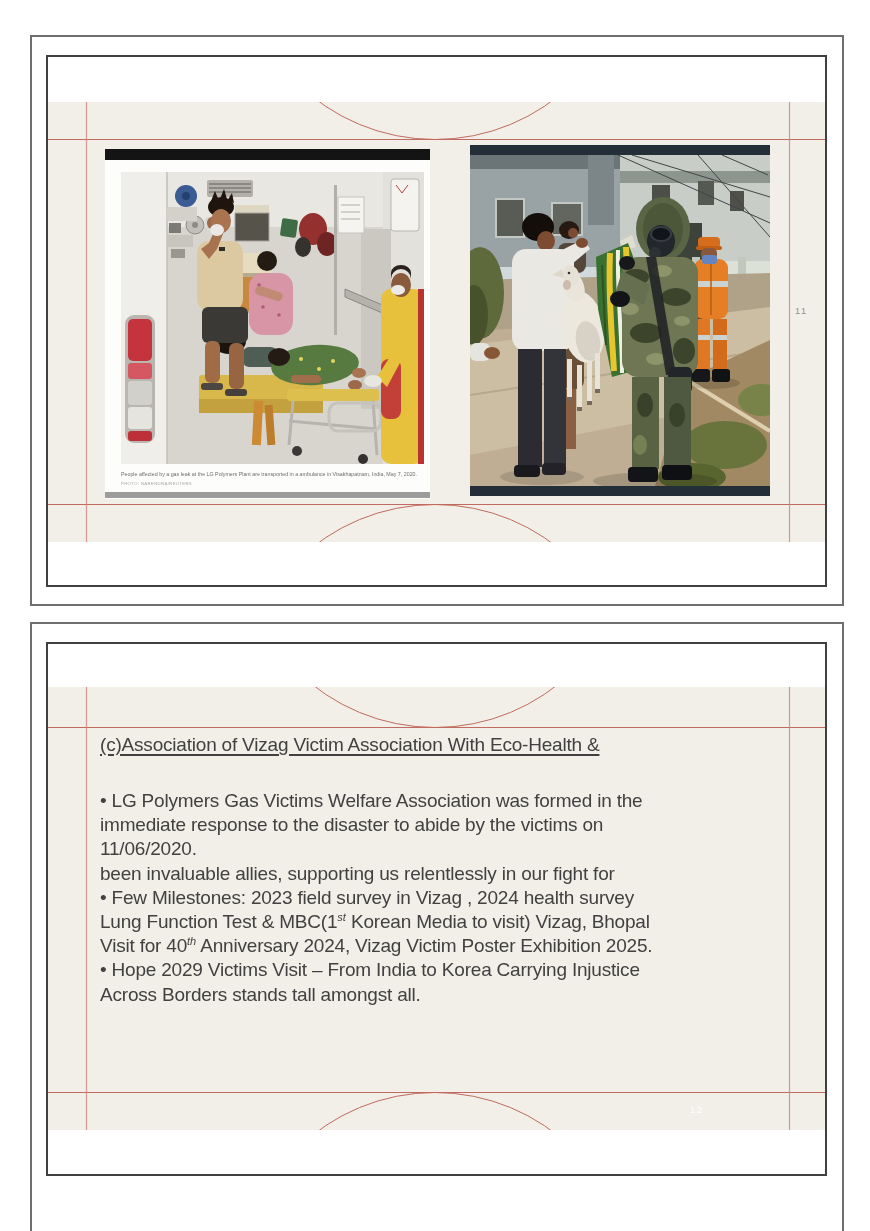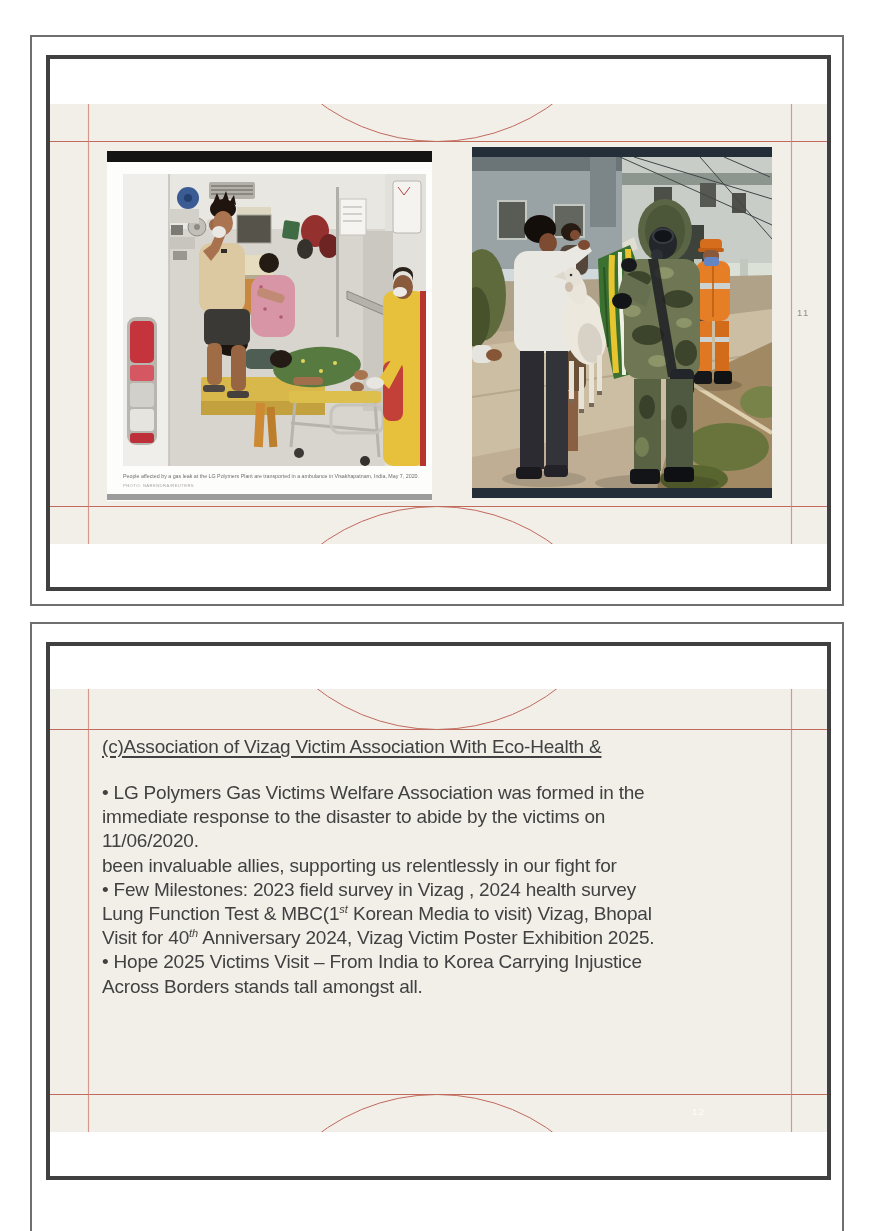--- a/index.html
+++ b/index.html
@@ -1,28 +1,28 @@
 <!DOCTYPE html>
 <html><head>
 <meta charset="utf-8">
 <style>
   html,body{margin:0;padding:0;background:#ffffff;}
   .canvas{position:relative;width:870px;height:1231px;background:#ffffff;overflow:hidden;
           font-family:"Liberation Sans",sans-serif;}
   .slide-outer{position:absolute;left:30px;width:814px;border:2px solid #6f6f6f;background:#ffffff;box-sizing:border-box;}
-  .slide-inner{position:absolute;left:14px;top:18px;width:777px;border:4px solid #404040;background:#ffffff;box-sizing:content-box;}
+  .slide-inner{position:absolute;left:14px;top:18px;width:777px;border:2px solid #404040;background:#ffffff;box-sizing:content-box;}
   .paper{position:absolute;left:0;width:777px;background:#f2efe8;overflow:hidden;}
   .guides{position:absolute;left:0;top:0;display:block;}
   .photo-block{position:absolute;margin:0;padding:0;}
   .pagenum{position:absolute;font-size:9.5px;letter-spacing:1.5px;color:#8f8f8f;}
   .pagenum.faint{color:rgba(255,255,255,0.92);}
   .textblock{position:absolute;left:52px;top:46px;width:706px;color:#414141;}
   .heading{font-size:19px;line-height:24px;letter-spacing:-0.2px;white-space:nowrap;
            text-decoration:underline;text-decoration-thickness:1.5px;text-underline-offset:3px;}
-  .bodylines{margin-top:22px;}
+  .bodylines{margin-top:32px;}
   .txt-line{font-size:19px;line-height:24.2px;letter-spacing:-0.2px;white-space:nowrap;}
   .txt-line sup{font-size:0.58em;letter-spacing:0;vertical-align:super;line-height:0;font-style:italic;}
   svg{display:block;}
 </style>
 </head>
 <body>
 
 <div class="canvas">
 
   <section class="slide-outer" style="top:35px;height:571px;">
@@ -335,21 +335,21 @@
         <div class="textblock">
           <div class="heading">(c)Association of Vizag Victim Association With Eco-Health &amp;</div>
           <div class="bodylines" id="slide2-body">
               <div class="txt-line"><span>• LG Polymers Gas Victims Welfare Association was formed in the</span></div>
               <div class="txt-line"><span>immediate response to the disaster to abide by the victims on</span></div>
               <div class="txt-line"><span>11/06/2020.</span></div>
               <div class="txt-line"><span>been invaluable allies, supporting us relentlessly in our fight for</span></div>
               <div class="txt-line"><span>• Few Milestones: 2023 field survey in Vizag , 2024 health survey</span></div>
               <div class="txt-line"><span>Lung Function Test &amp; MBC(1</span><sup>st</sup><span> Korean Media to visit) Vizag, Bhopal</span></div>
               <div class="txt-line"><span>Visit for 40</span><sup>th</sup><span> Anniversary 2024, Vizag Victim Poster Exhibition 2025.</span></div>
-              <div class="txt-line"><span>• Hope 2025 Victims Visit – From India to Korea Carrying Injustice</span></div>
+              <div class="txt-line"><span>• Hope 2029 Victims Visit – From India to Korea Carrying Injustice</span></div>
               <div class="txt-line"><span>Across Borders stands tall amongst all.</span></div>
             </div>
         </div>
 
         <div class="pagenum faint" style="left:642px;top:417px;">12</div>
       </div>
     </div>
   </section>
 
 </div>

